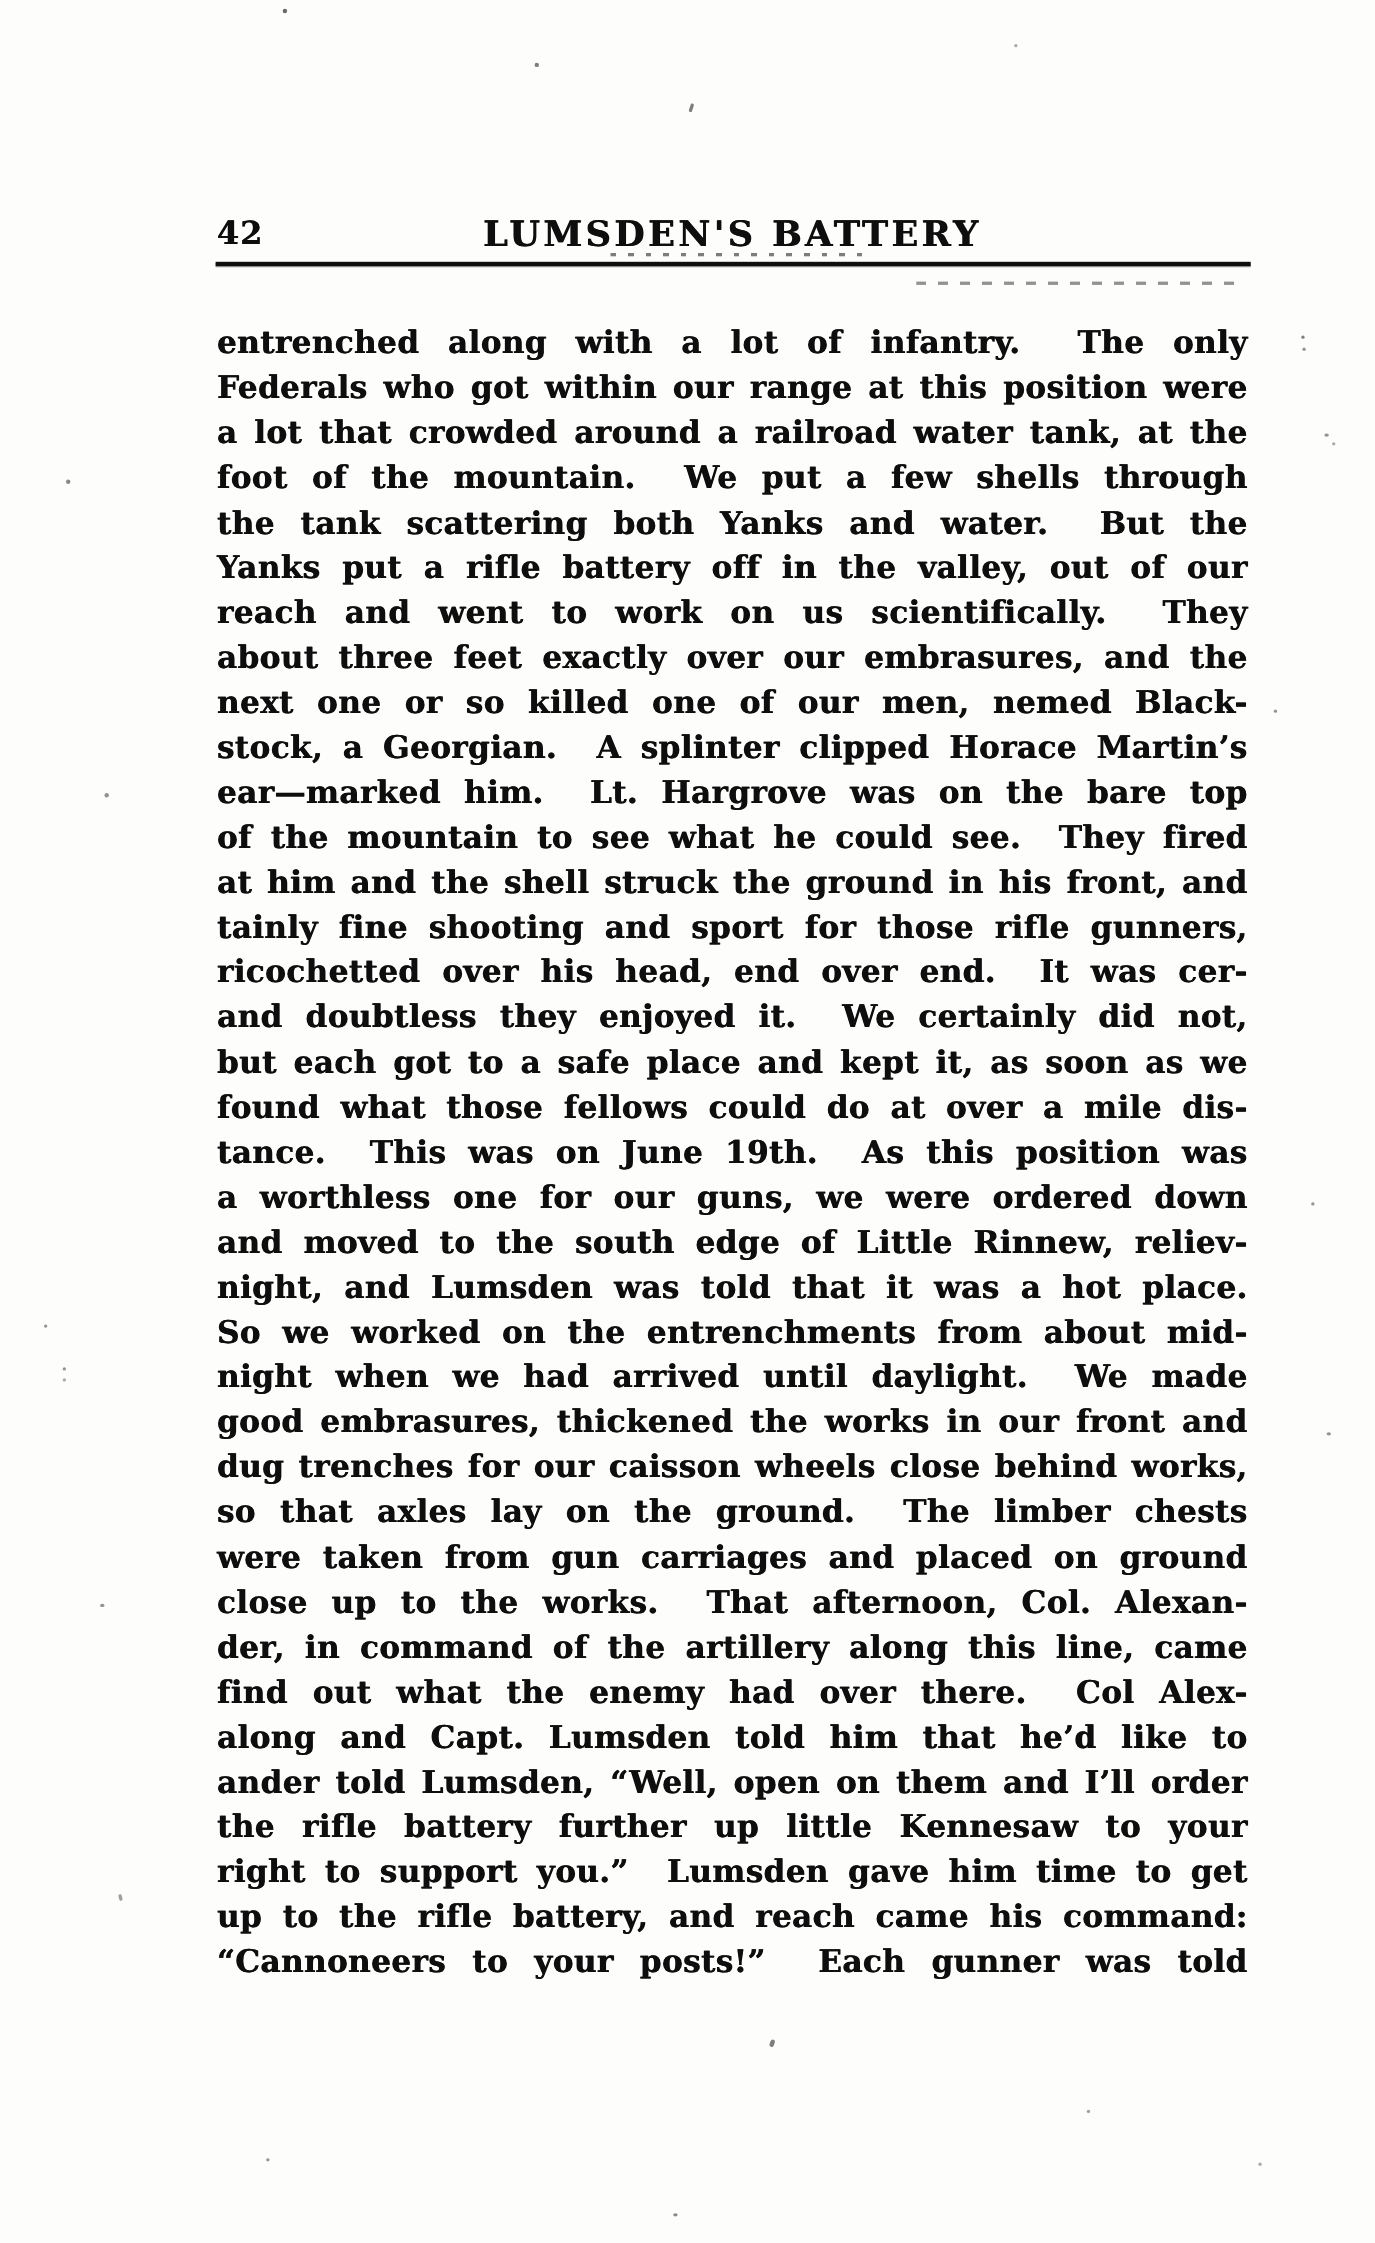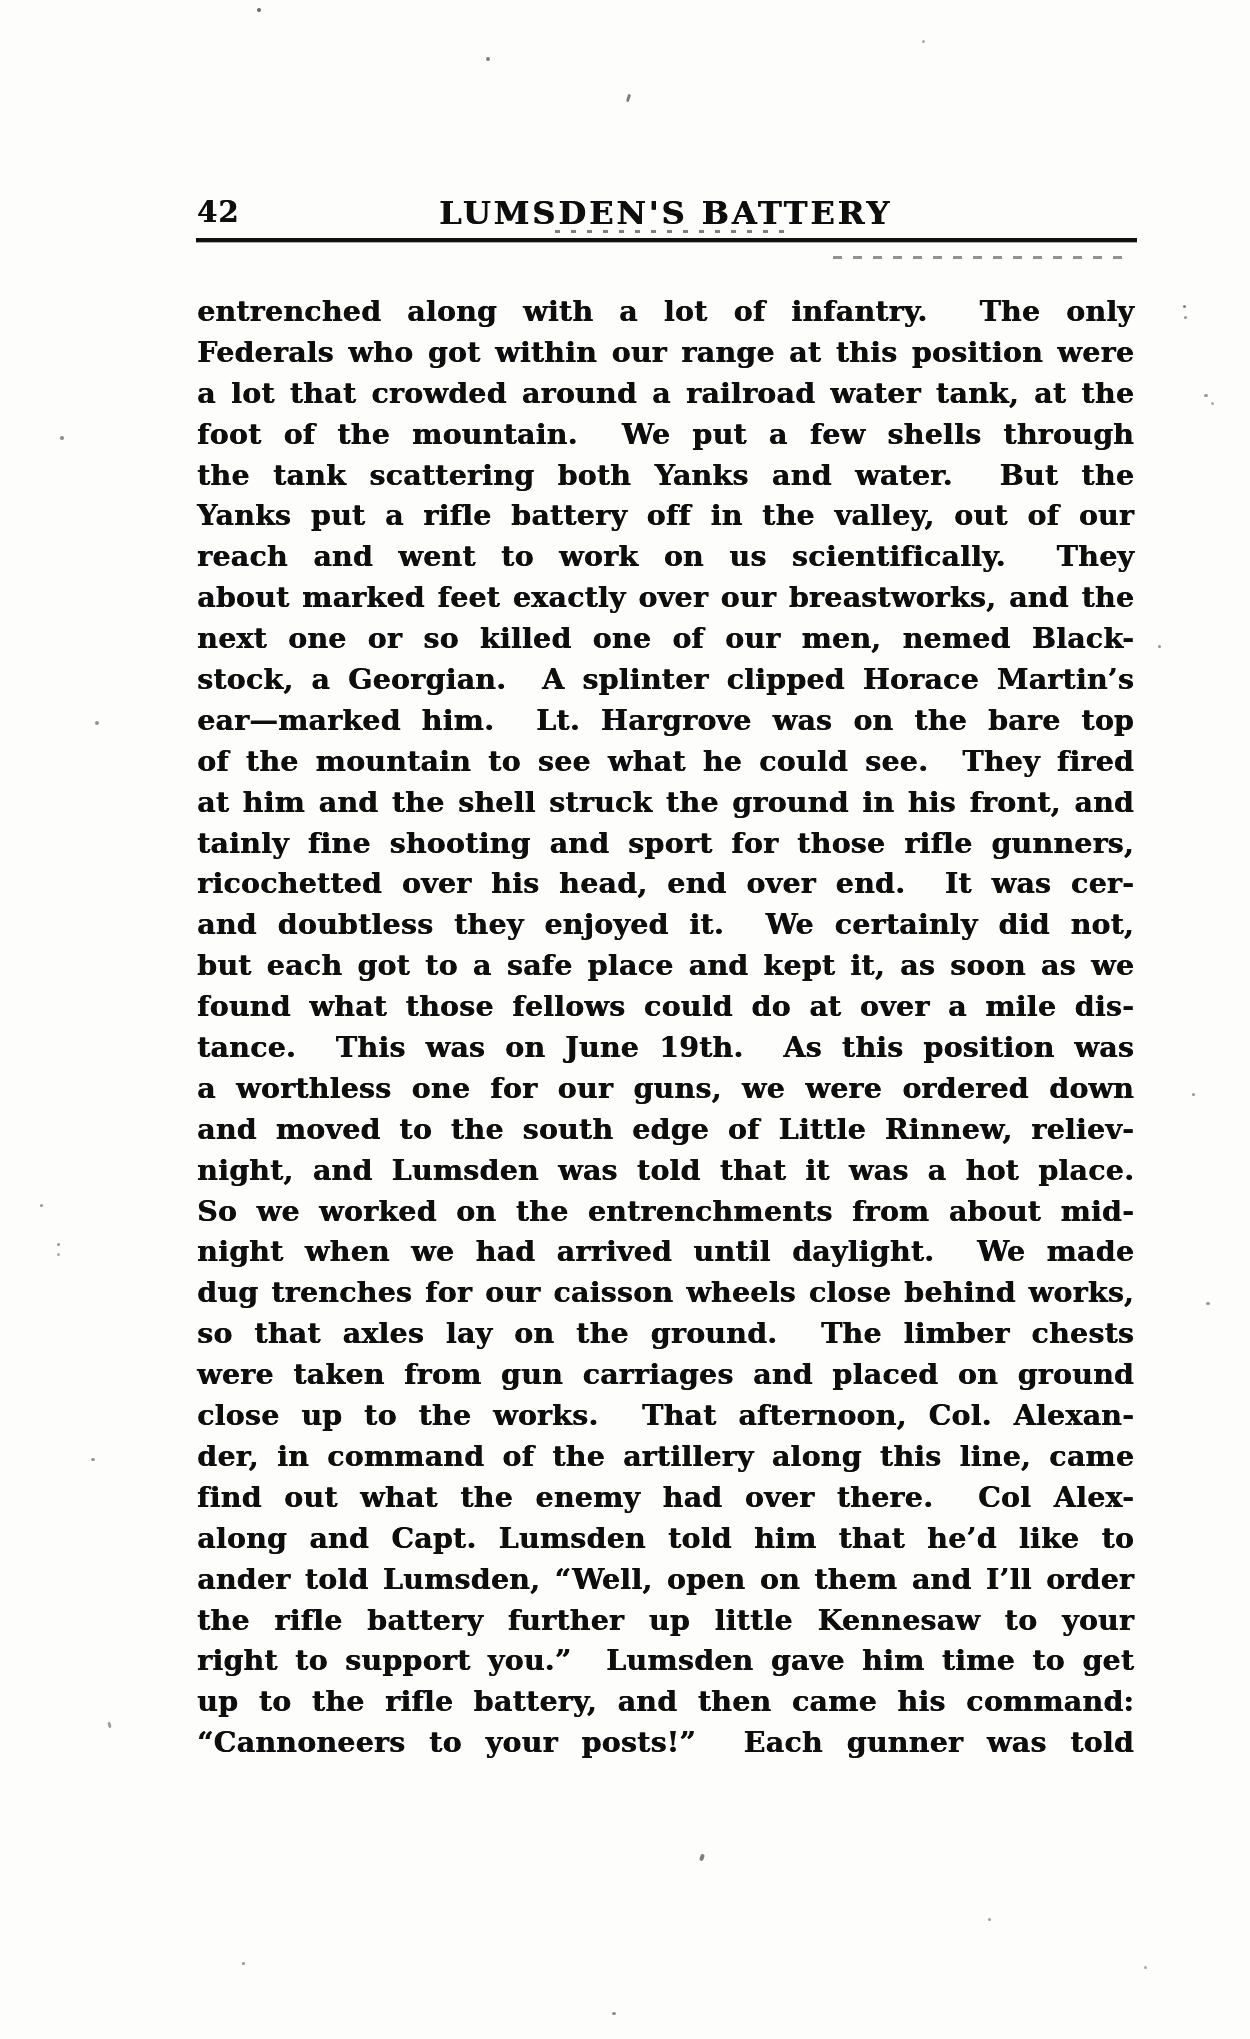--- a/index.html
+++ b/index.html
@@ -87,48 +87,49 @@
 
   <main class="body-text">
 
   <div class="line">entrenched along with a lot of infantry.&nbsp; The only</div>
       <div class="line">Federals who got within our range at this position were</div>
       <div class="line">a lot that crowded around a railroad water tank, at the</div>
       <div class="line">foot of the mountain.&nbsp; We put a few shells through</div>
       <div class="line">the tank scattering both Yanks and water.&nbsp; But the</div>
       <div class="line">Yanks put a rifle battery off in the valley, out of our</div>
       <div class="line">reach and went to work on us scientifically.&nbsp; They</div>
-      <div class="line">about marked feet exactly over our breastworks, and the</div>
+      <div class="line">about three feet exactly over our embrasures, and the</div>
       <div class="line">next one or so killed one of our men, nemed Black-</div>
       <div class="line">stock, a Georgian.&nbsp; A splinter clipped Horace Martin’s</div>
       <div class="line">ear—marked him.&nbsp; Lt. Hargrove was on the bare top</div>
       <div class="line">of the mountain to see what he could see.&nbsp; They fired</div>
       <div class="line">at him and the shell struck the ground in his front, and</div>
       <div class="line">tainly fine shooting and sport for those rifle gunners,</div>
       <div class="line">ricochetted over his head, end over end.&nbsp; It was cer-</div>
       <div class="line">and doubtless they enjoyed it.&nbsp; We certainly did not,</div>
       <div class="line">but each got to a safe place and kept it, as soon as we</div>
       <div class="line">found what those fellows could do at over a mile dis-</div>
       <div class="line">tance.&nbsp; This was on June 19th.&nbsp; As this position was</div>
       <div class="line">a worthless one for our guns, we were ordered down</div>
       <div class="line">and moved to the south edge of Little Rinnew, reliev-</div>
       <div class="line">night, and Lumsden was told that it was a hot place.</div>
       <div class="line">So we worked on the entrenchments from about mid-</div>
       <div class="line">night when we had arrived until daylight.&nbsp; We made</div>
+      <div class="line">good embrasures, thickened the works in our front and</div>
       <div class="line">dug trenches for our caisson wheels close behind works,</div>
       <div class="line">so that axles lay on the ground.&nbsp; The limber chests</div>
       <div class="line">were taken from gun carriages and placed on ground</div>
       <div class="line">close up to the works.&nbsp; That afternoon, Col. Alexan-</div>
       <div class="line">der, in command of the artillery along this line, came</div>
       <div class="line">find out what the enemy had over there.&nbsp; Col Alex-</div>
       <div class="line">along and Capt. Lumsden told him that he’d like to</div>
       <div class="line">ander told Lumsden, “Well, open on them and I’ll order</div>
       <div class="line">the rifle battery further up little Kennesaw to your</div>
       <div class="line">right to support you.”&nbsp; Lumsden gave him time to get</div>
-      <div class="line">up to the rifle battery, and then came his command:</div>
+      <div class="line">up to the rifle battery, and reach came his command:</div>
       <div class="line">“Cannoneers to your posts!”&nbsp; Each gunner was told</div>
     </main>
 
   <div>
     <div class="speck" style="left:257px;top:8px;width:4px;height:4px;opacity:.7"></div>
     <div class="speck" style="left:486px;top:57px;width:4px;height:4px;opacity:.6"></div>
     <div class="speck" style="left:627px;top:94px;width:3px;height:8px;opacity:.6;border-radius:2px;transform:rotate(18deg)"></div>
     <div class="speck" style="left:922px;top:40px;width:3px;height:3px;opacity:.4"></div>
     <div class="speck" style="left:1183px;top:305px;width:3px;height:3px;opacity:.6"></div>
     <div class="speck" style="left:1184px;top:316px;width:3px;height:3px;opacity:.5"></div>

